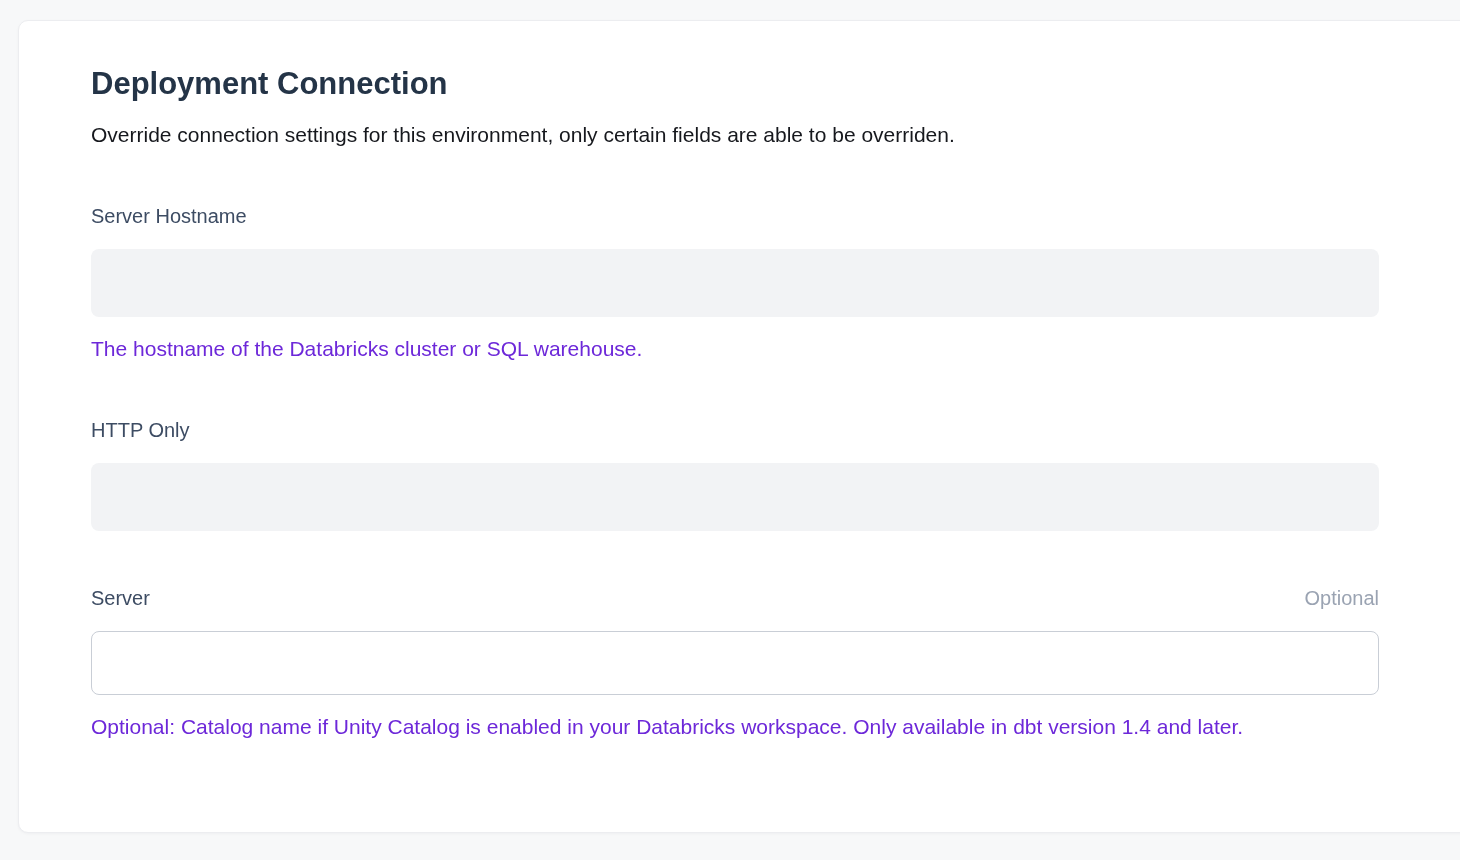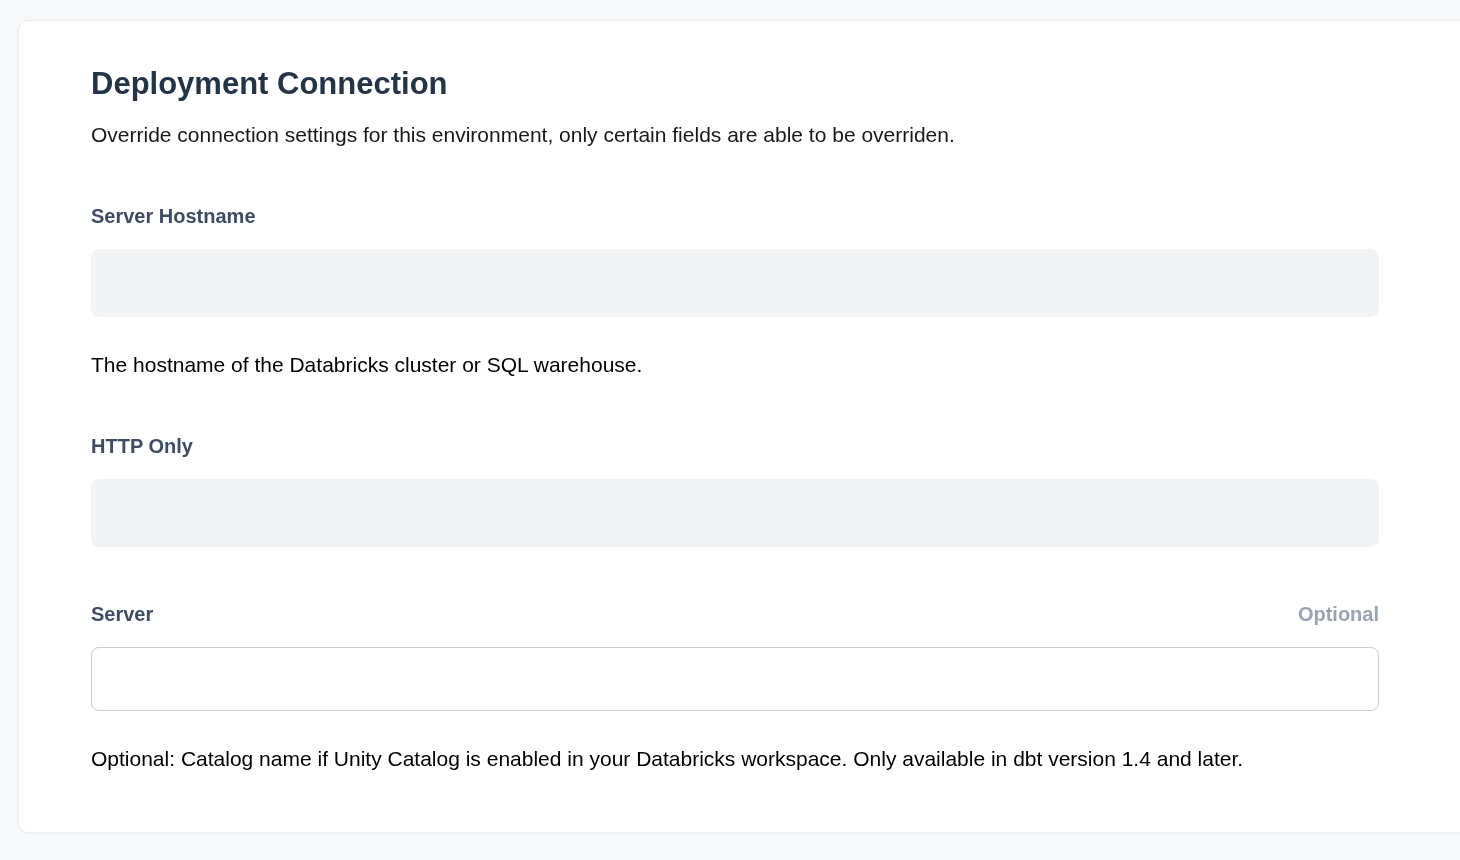--- a/index.html
+++ b/index.html
@@ -47,27 +47,27 @@
   .label-row {
     display: flex;
     justify-content: space-between;
     align-items: center;
     height: 26px;
     margin-bottom: 20px;
   }
   .label {
     font-size: 20px;
     line-height: 26px;
-    font-weight: 700;
+    font-weight: 400;
     color: #3d4c63;
   }
   .optional {
     font-size: 20px;
     line-height: 26px;
-    font-weight: 700;
+    font-weight: 400;
     color: #9aa3b2;
   }
   .input {
     display: block;
     width: 1288px;
     border-radius: 8px;
     font-family: "Liberation Sans", sans-serif;
     font-size: 22px;
     padding: 0 20px;
     color: #16181d;
@@ -76,24 +76,24 @@
     height: 68px;
     background: #f2f3f5;
     border: none;
   }
   .input.enabled {
     height: 64px;
     background: #ffffff;
     border: 1px solid #c9ced6;
   }
   .helper {
-    margin: 34px 0 0 0;
+    margin: 18px 0 0 0;
     font-size: 21px;
     line-height: 28px;
-    color: #000000;
+    color: #6d28d9;
   }
 </style>
 </head>
 <body>
 
 <div class="card">
 
   <h1 class="title">Deployment Connection</h1>
 
   <p class="subtitle">Override connection settings for this environment, only certain fields are able to be overriden.</p>

